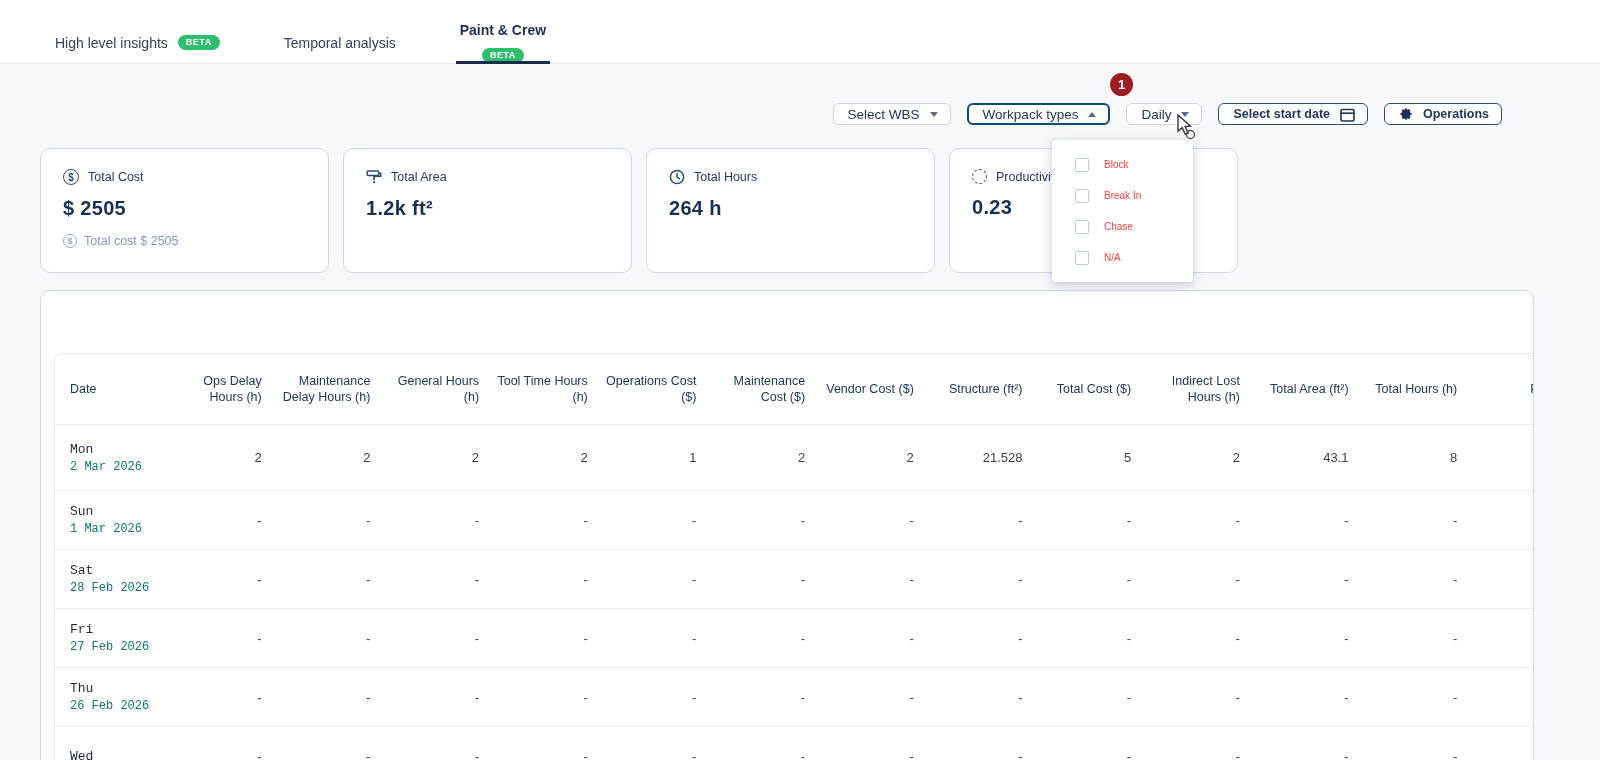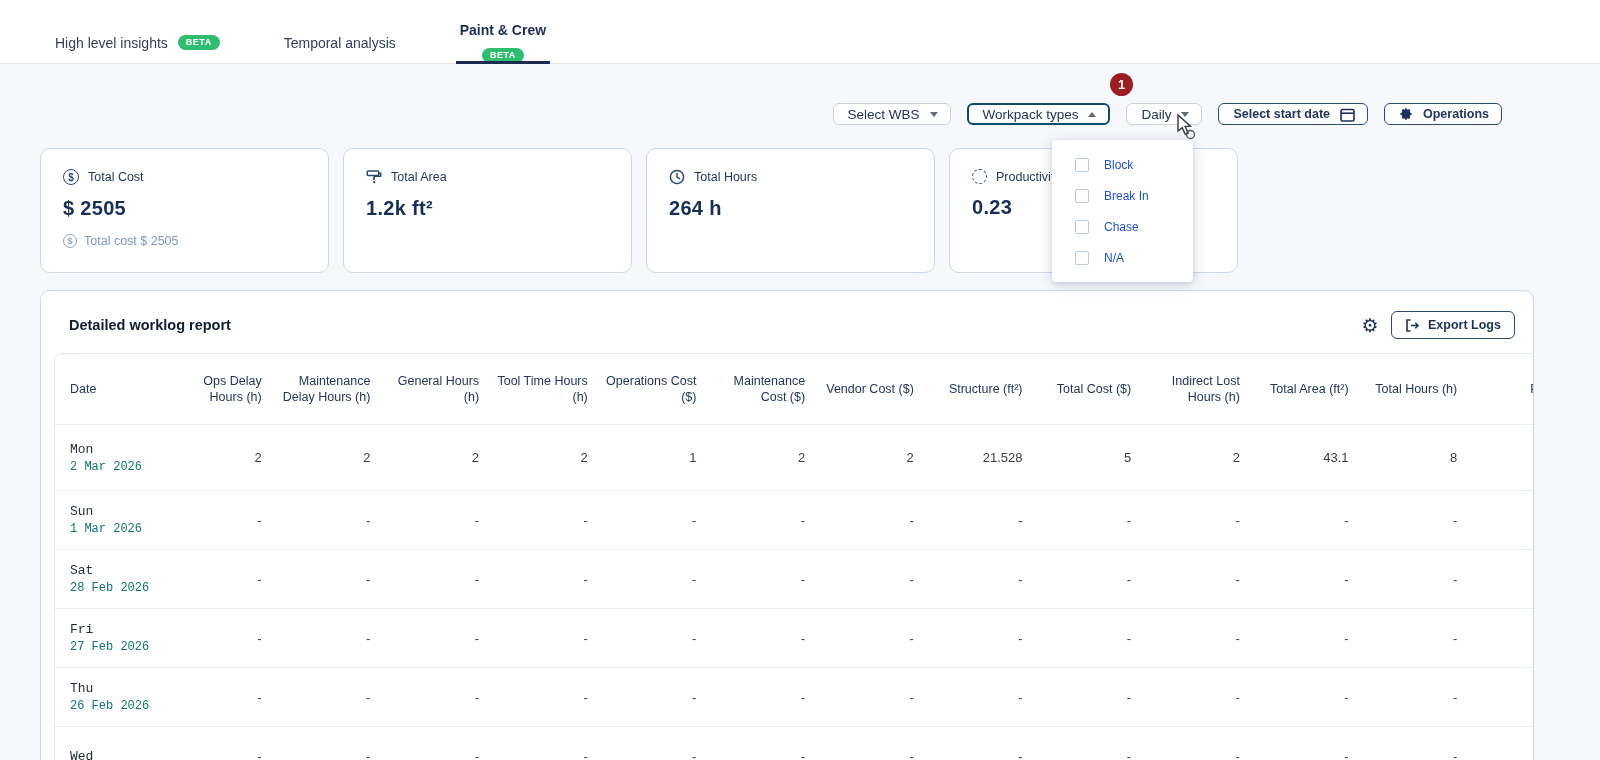--- a/index.html
+++ b/index.html
@@ -57,21 +57,21 @@
   .td.td-num { width:108.7px; }
   .td.td-partial { width:120px; }
   .td-date { width:112px; padding-left:15px; text-align:left;font-family:Liberation Mono, monospace; }
   .day-label { display:block; font-size:13px; color:#1f2937; font-weight:500; }
   .date-label { display:block; font-size:12px; color:#0f766e; margin-top:3px; }
 
   
   .dropdown { position:absolute; left:1052px; top:140px; width:141px; background:#fff; border-radius:4px; box-shadow:0 3px 14px rgba(30,50,90,.18), 0 1px 4px rgba(30,50,90,.12); padding:9px 0; z-index:25; }
   .menu-item { display:flex; align-items:center; gap:15px; height:31px; padding-left:23px; cursor:pointer; }
   .checkbox { width:14px; height:14px; border:1.5px solid #b9cbe2; border-radius:2px; background:#fff; flex:none; }
-  .menu-label { font-size:12px; color:#1d4ed8; }
+  .menu-label { font-size:10px; color:#ef4444; }
 
   .cursor-svg { position:absolute; left:1176px; top:114px; z-index:40; pointer-events:none; }
 </style>
 </head>
 <body>
 
 <div class="page">
 
   <div class="tabbar">
     <div class="tabs">
@@ -164,34 +164,20 @@
     <div class="kpi-card">
       <div class="kpi-head">
         <span class="icon-dashed-circle"></span>
         <span>Productivity</span>
       </div>
       <div class="kpi-value">0.23</div>
     </div>
   </div>
 
   <div class="report-card">
-    <div class="report-head">
-      <div class="report-title">Detailed worklog report</div>
-      <div class="gear-btn">⚙</div>
-      <button class="export-btn">
-        <span style="display:flex;">
-          <svg width="15" height="13" viewBox="0 0 15 13">
-              <path d="M5.5 1H2v11h3.5" fill="none" stroke="#1c3258" stroke-width="1.6"></path>
-              <line x1="6" y1="6.5" x2="13" y2="6.5" stroke="#1c3258" stroke-width="1.6"></line>
-              <path d="M10.3 3.8 13 6.5l-2.7 2.7" fill="none" stroke="#1c3258" stroke-width="1.6"></path>
-            </svg>
-        </span>
-        <span>Export Logs</span>
-      </button>
-    </div>
     <div class="table-wrap">
       <div class="thead" id="thead">
           <div class="th th-date">Date</div>
           <div class="th th-num">Ops Delay Hours (h)</div>
           <div class="th th-num">Maintenance Delay Hours (h)</div>
           <div class="th th-num">General Hours (h)</div>
           <div class="th th-num">Tool Time Hours (h)</div>
           <div class="th th-num">Operations Cost ($)</div>
           <div class="th th-num">Maintenance Cost ($)</div>
           <div class="th th-num">Vendor Cost ($)</div>

